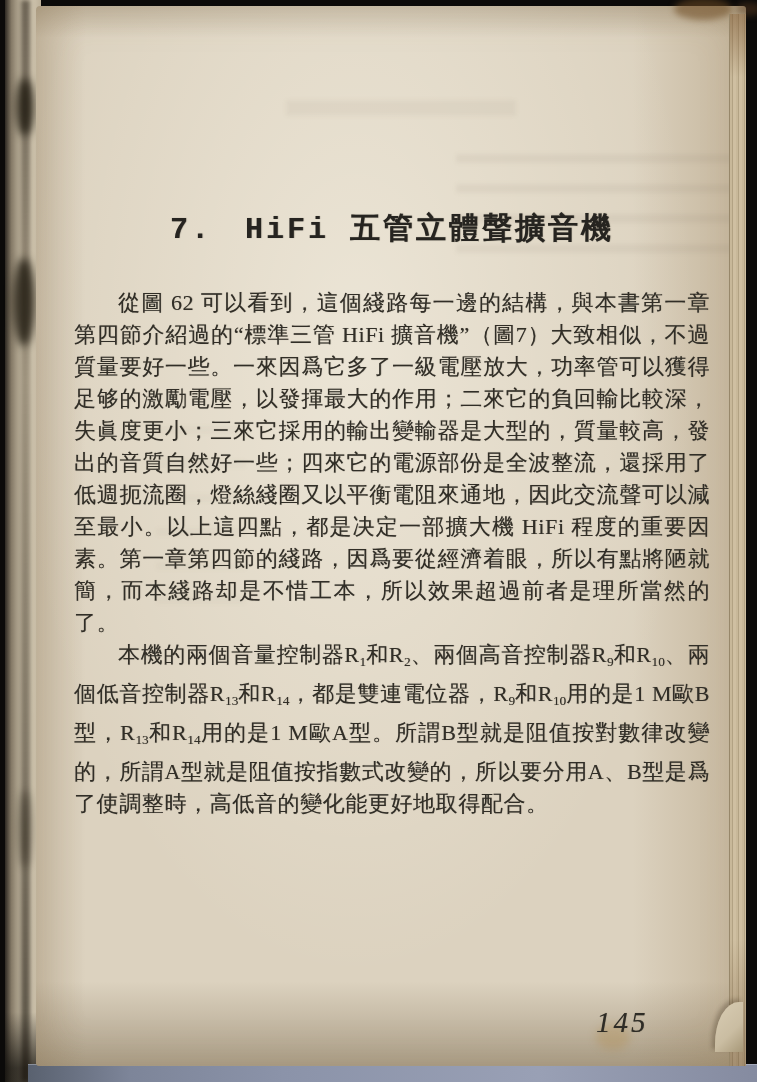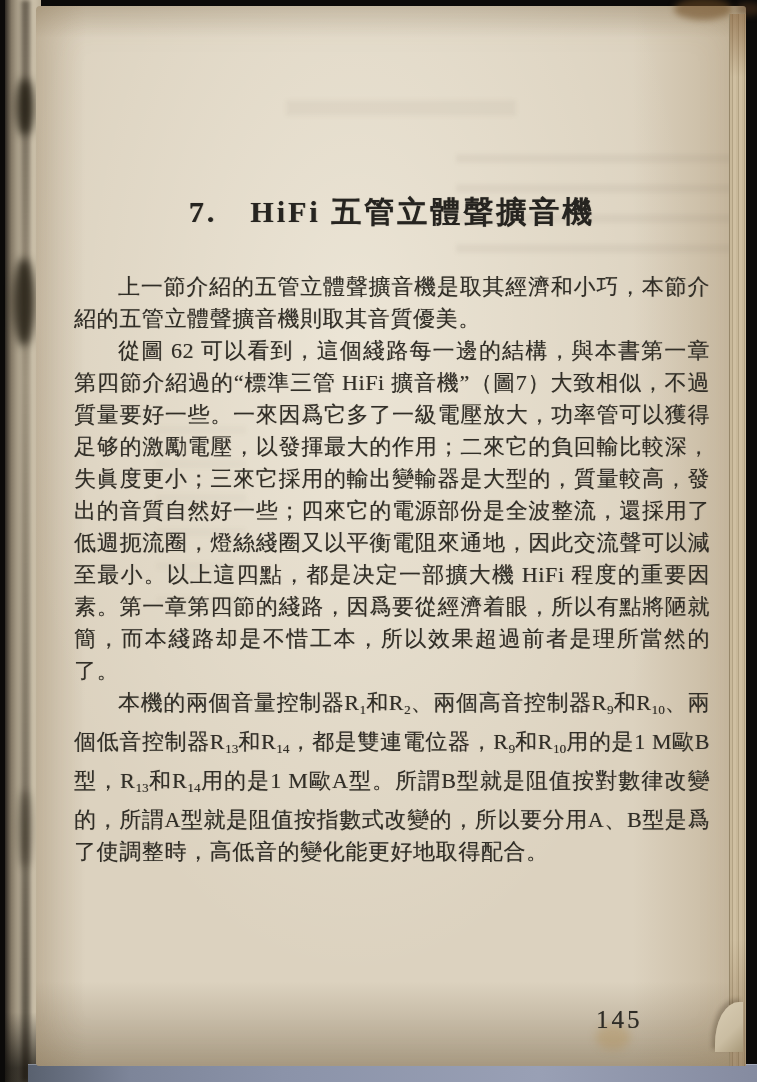--- a/index.html
+++ b/index.html
@@ -65,32 +65,32 @@
   
   .curl{
     position:absolute;right:3px;bottom:14px;width:28px;height:50px;
     background:linear-gradient(135deg,#d9cdb4 0%,#cabda2 60%,#a79878 100%);
     border-top-left-radius:24px 42px;
     box-shadow:-3px -3px 4px rgba(60,48,30,0.30);
   }
   
   .content{position:absolute;left:74px;top:192px;width:636px;color:#312e27;}
   .title{
-    margin:0;text-align:center;font-size:30px;font-weight:bold;letter-spacing:3px;
-    color:#262420;text-shadow:0.4px 0.4px 0.8px rgba(40,36,28,0.55);white-space:nowrap;
+    margin:16px;text-align:center;font-size:30px;font-weight:bold;letter-spacing:3px;
+    color:#262420;text-shadow:0.4px 0.4px 0.8px rgba(40,36,28,0.55);white-space:nowrap;font-family:Liberation Mono, monospace;
   }
   .body{margin-top:38px;}
   .body p{
     margin:0;font-size:22px;line-height:32px;text-align:justify;text-indent:2em;
     letter-spacing:0.6px;text-shadow:0.3px 0.3px 0.7px rgba(45,40,30,0.45);
     word-break:break-all;
   }
   .body p sub{font-size:0.60em;vertical-align:-0.30em;letter-spacing:0;}
   .page-number{
-    position:absolute;left:596px;top:1006px;font-size:25px;
+    position:absolute;left:596px;top:1006px;font-size:29px;font-style:italic;
     letter-spacing:3px;color:#2e2c26;text-shadow:0.3px 0.3px 0.7px rgba(45,40,30,0.5);
   }
 </style>
 </head>
 <body>
 
 <div class="scan">
 
   <div class="prev-edge">
     <div class="darkbottom"></div>
@@ -110,21 +110,20 @@
     <div class="stain stain-top2"></div>
     <div class="stain stain-bottom"></div>
 
     <div class="fore-edge"></div>
     <div class="curl"></div>
   </div>
 
   <div class="content">
     <h1 class="title">7.　HiFi 五管立體聲擴音機</h1>
     <div class="body">
-      <p>上一節介紹的五管立體聲擴音機是取其經濟和小巧，本節介紹的五管立體聲擴音機則取其音質優美。</p>
       <p>從圖 62 可以看到，這個綫路每一邊的結構，與本書第一章第四節介紹過的“標準三管 HiFi 擴音機”（圖7）大致相似，不過質量要好一些。一來因爲它多了一級電壓放大，功率管可以獲得足够的激勵電壓，以發揮最大的作用；二來它的負回輸比較深，失眞度更小；三來它採用的輸出變輸器是大型的，質量較高，發出的音質自然好一些；四來它的電源部份是全波整流，還採用了低週扼流圈，燈絲綫圈又以平衡電阻來通地，因此交流聲可以減至最小。以上這四點，都是决定一部擴大機 HiFi 程度的重要因素。第一章第四節的綫路，因爲要從經濟着眼，所以有點將陋就簡，而本綫路却是不惜工本，所以效果超過前者是理所當然的了。</p>
       <p>本機的兩個音量控制器R<sub>1</sub>和R<sub>2</sub>、兩個高音控制器R<sub>9</sub>和R<sub>10</sub>、兩個低音控制器R<sub>13</sub>和R<sub>14</sub>，都是雙連電位器，R<sub>9</sub>和R<sub>10</sub>用的是1 M歐B型，R<sub>13</sub>和R<sub>14</sub>用的是1 M歐A型。所謂B型就是阻值按對數律改變的，所謂A型就是阻值按指數式改變的，所以要分用A、B型是爲了使調整時，高低音的變化能更好地取得配合。</p>
     </div>
   </div>
 
   <div class="page-number">145</div>
 
 </div>
 
 </body></html>

